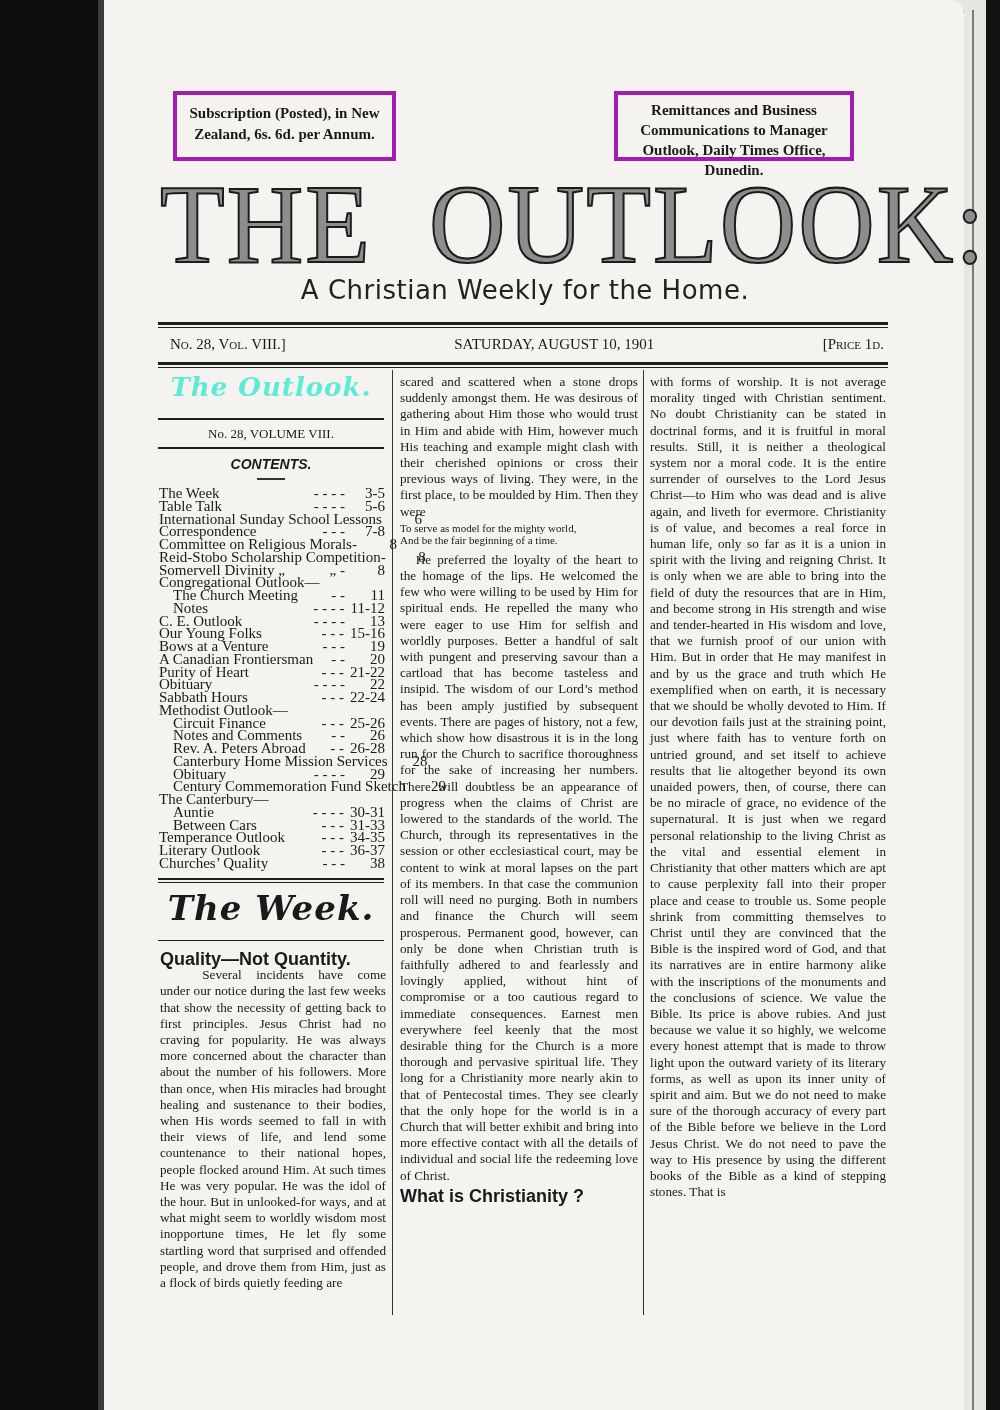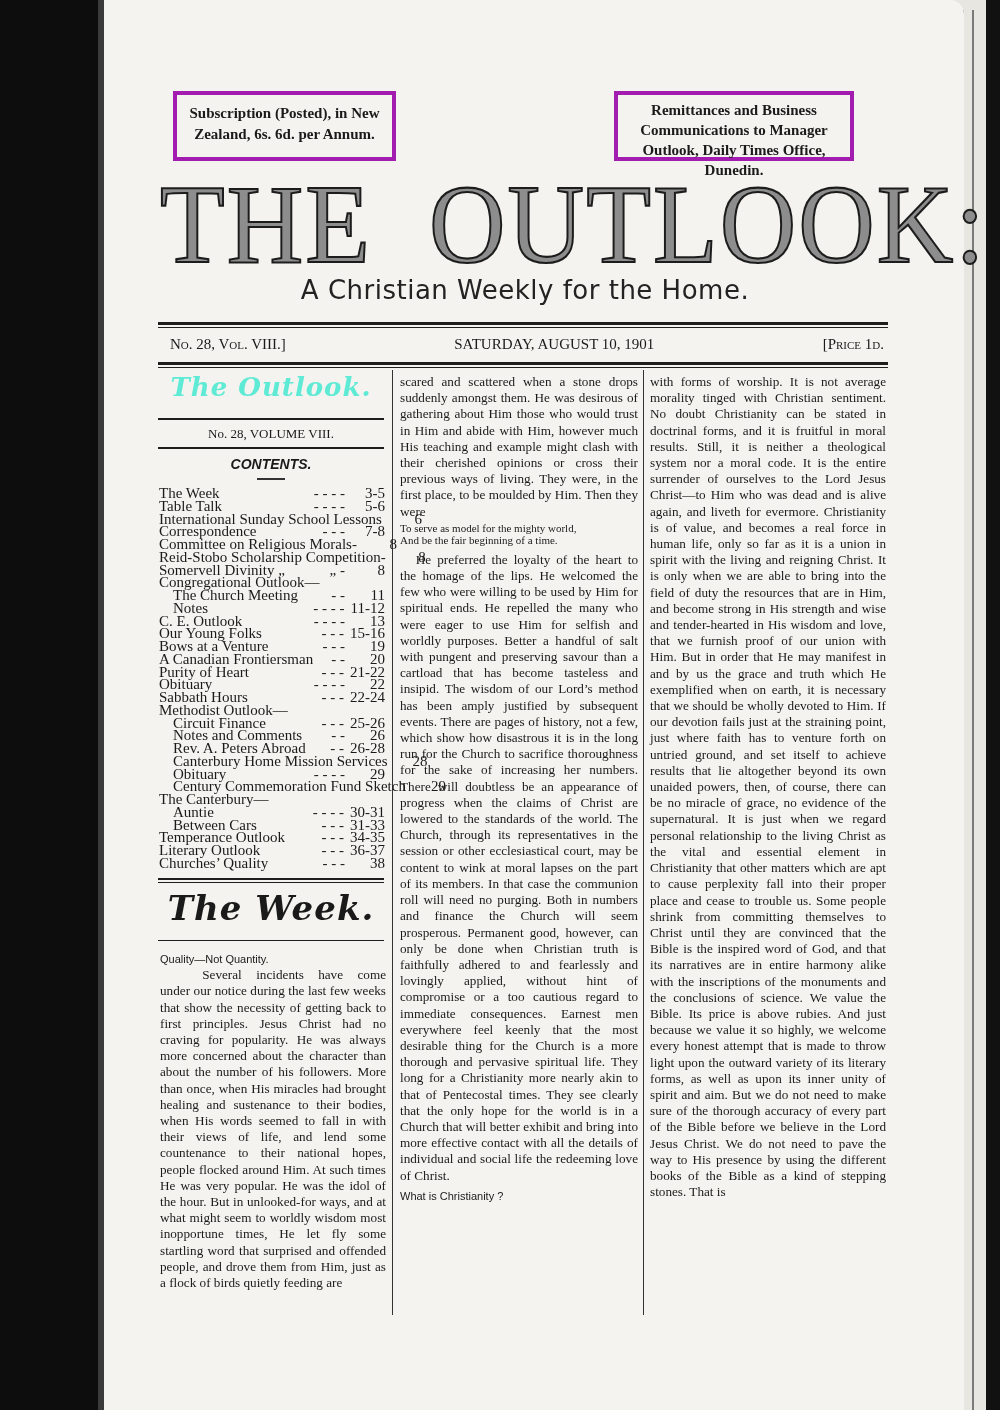--- a/index.html
+++ b/index.html
@@ -64,21 +64,21 @@
   .contents-dash { position: absolute; left: 257px; top: 478px; width: 28px; height: 2px; background: #333; }
 
   .toc { position: absolute; left: 159px; top: 487px; width: 226px; font-size: 15px; line-height: 12.75px; }
   .toc-row { display: flex; white-space: nowrap; }
   .toc-row .t { flex: 0 0 auto; }
   .toc-row .d { flex: 1 1 auto; text-align: right; padding-right: 6px; }
   .toc-row .p { flex: 0 0 34px; text-align: right; }
   .toc-row.sub .t { padding-left: 14px; }
 
   .week-title { position: absolute; left: 158px; top: 888px; width: 226px; font-size: 34px; }
-  .h-sec { font-family: "Liberation Sans", sans-serif; font-weight: normal; font-size: 11px; margin: 0; }
+  .h-sec { font-family: "Liberation Sans", sans-serif; font-weight: bold; font-size: 18px; margin: 0; }
   .verse { font-size: 11px; line-height: 12.5px; margin: 2px 0 5px 0 !important; text-align: left; }
   .colrule { position: absolute; width: 1px; background: #333; }
 </style>
 </head>
 <body>
 
 <div class="left-edge">
     <div class="strip"></div>
   </div>
 <div class="page-stack">

